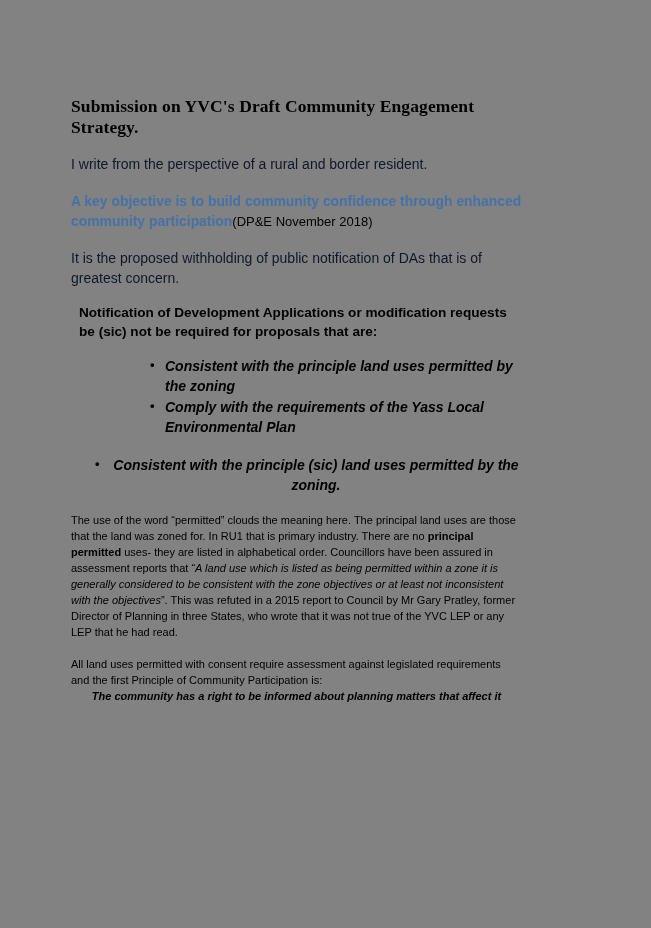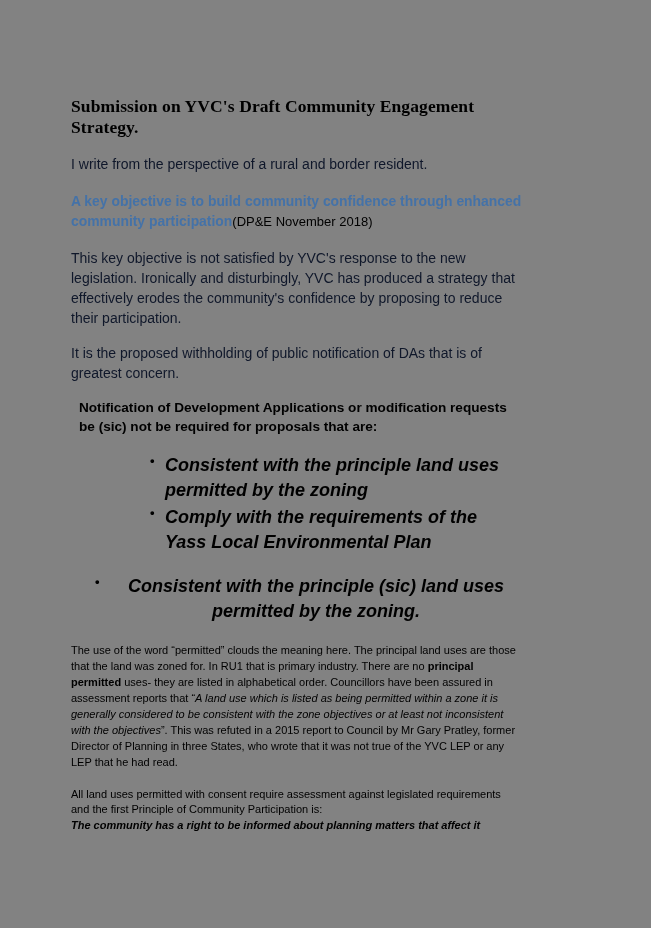--- a/index.html
+++ b/index.html
@@ -46,38 +46,39 @@
     margin: 0 0 17px 0;
   }
   .blue-head .plain {
     color: #000000;
     font-weight: normal;
     font-size: 13px;
   }
   .bi {
     font-weight: bold;
     font-style: italic;
+    text-align: center;
   }
   p.heading-bi {
     font-weight: bold;
     font-size: 13.6px;
     line-height: 1.42;
     margin: 0 0 16px 8px;
     color: #000000;
   }
   ul.bullets {
     list-style: none;
     margin: 0;
     padding: 0;
   }
   ul.bullets > li {
     position: relative;
     font-weight: bold;
     font-style: italic;
-    font-size: 18px;
+    font-size: 14px;
     line-height: 1.42;
     color: #000000;
     margin: 0 0 1px 0;
   }
   ul.inner {
     padding-left: 79px;
     margin-bottom: 18px;
     max-width: 430px;
   }
   ul.inner > li {
@@ -122,21 +123,20 @@
 <body>
 
 <div class="page">
 
   <h1 class="doc-title">Submission on YVC's Draft Community Engagement Strategy.</h1>
 
   <p class="para">I write from the perspective of a rural and border resident.</p>
 
   <p class="blue-head"><span>A key objective is to build community confidence through enhanced community participation</span><span class="plain">(DP&amp;E November 2018)</span></p>
 
-  <p class="para">This key objective is not satisfied by YVC's response to the new legislation. Ironically and disturbingly, YVC has produced a strategy that effectively erodes the community's confidence by proposing to reduce their participation.</p>
 
   <p class="para tight">It is the proposed withholding of public notification of DAs that is of greatest concern.</p>
 
   <p class="heading-bi">Notification of Development Applications or modification requests be (sic) not be required for proposals that are:</p>
 
   <ul class="bullets inner">
     <li>Consistent with the principle land uses permitted by the zoning</li>
     <li>Comply with the requirements of the Yass Local Environmental Plan</li>
   </ul>
 

